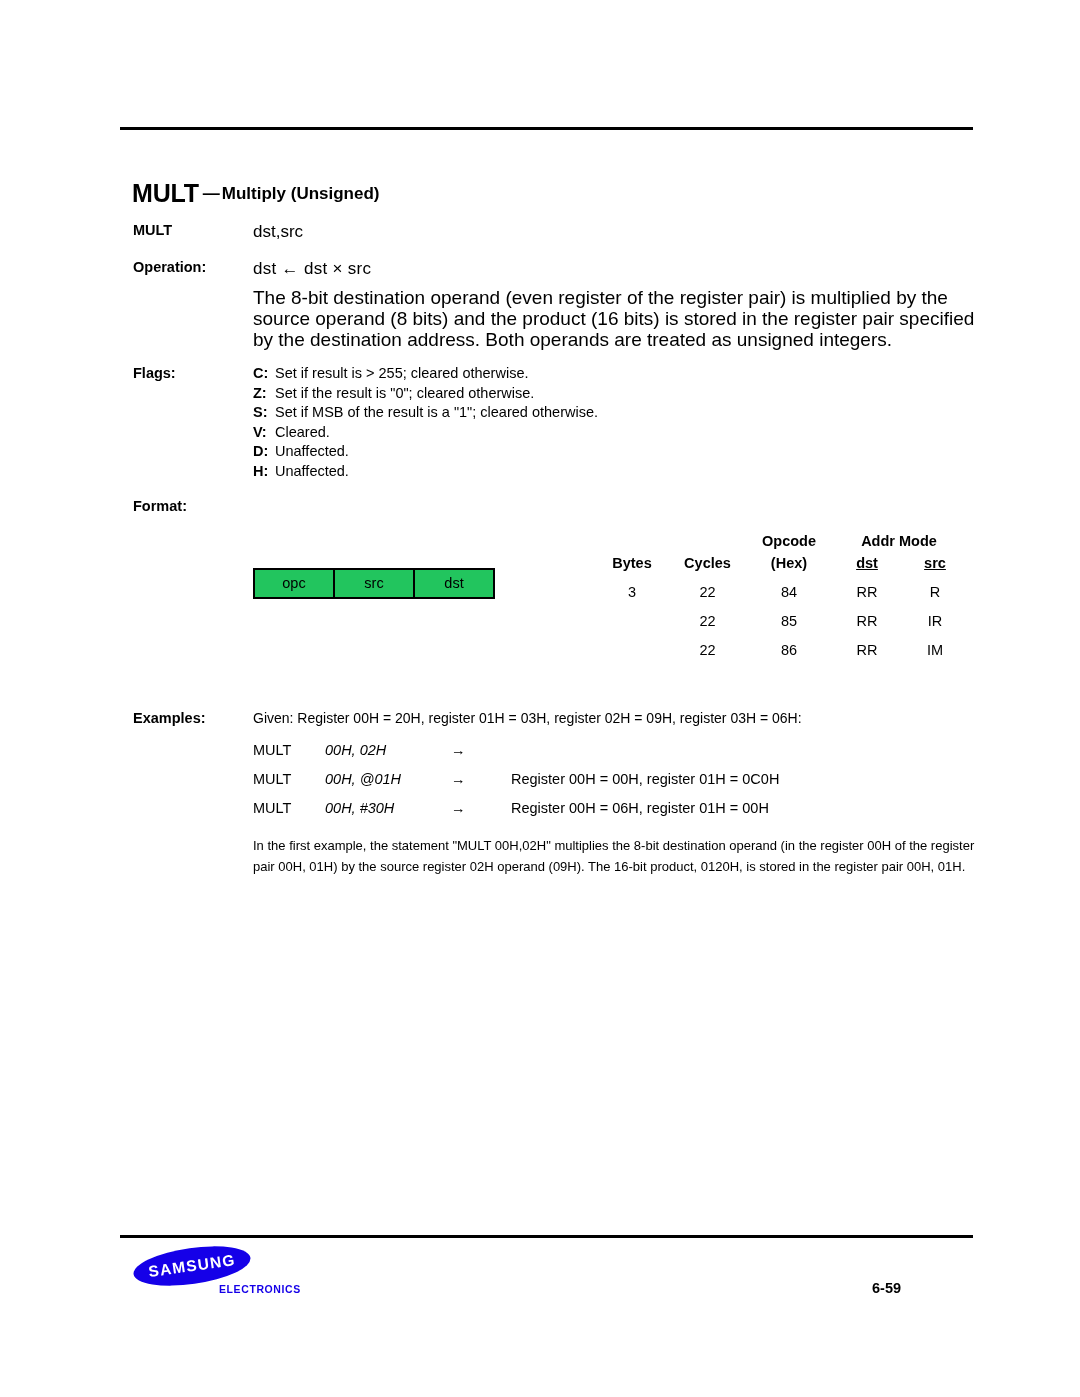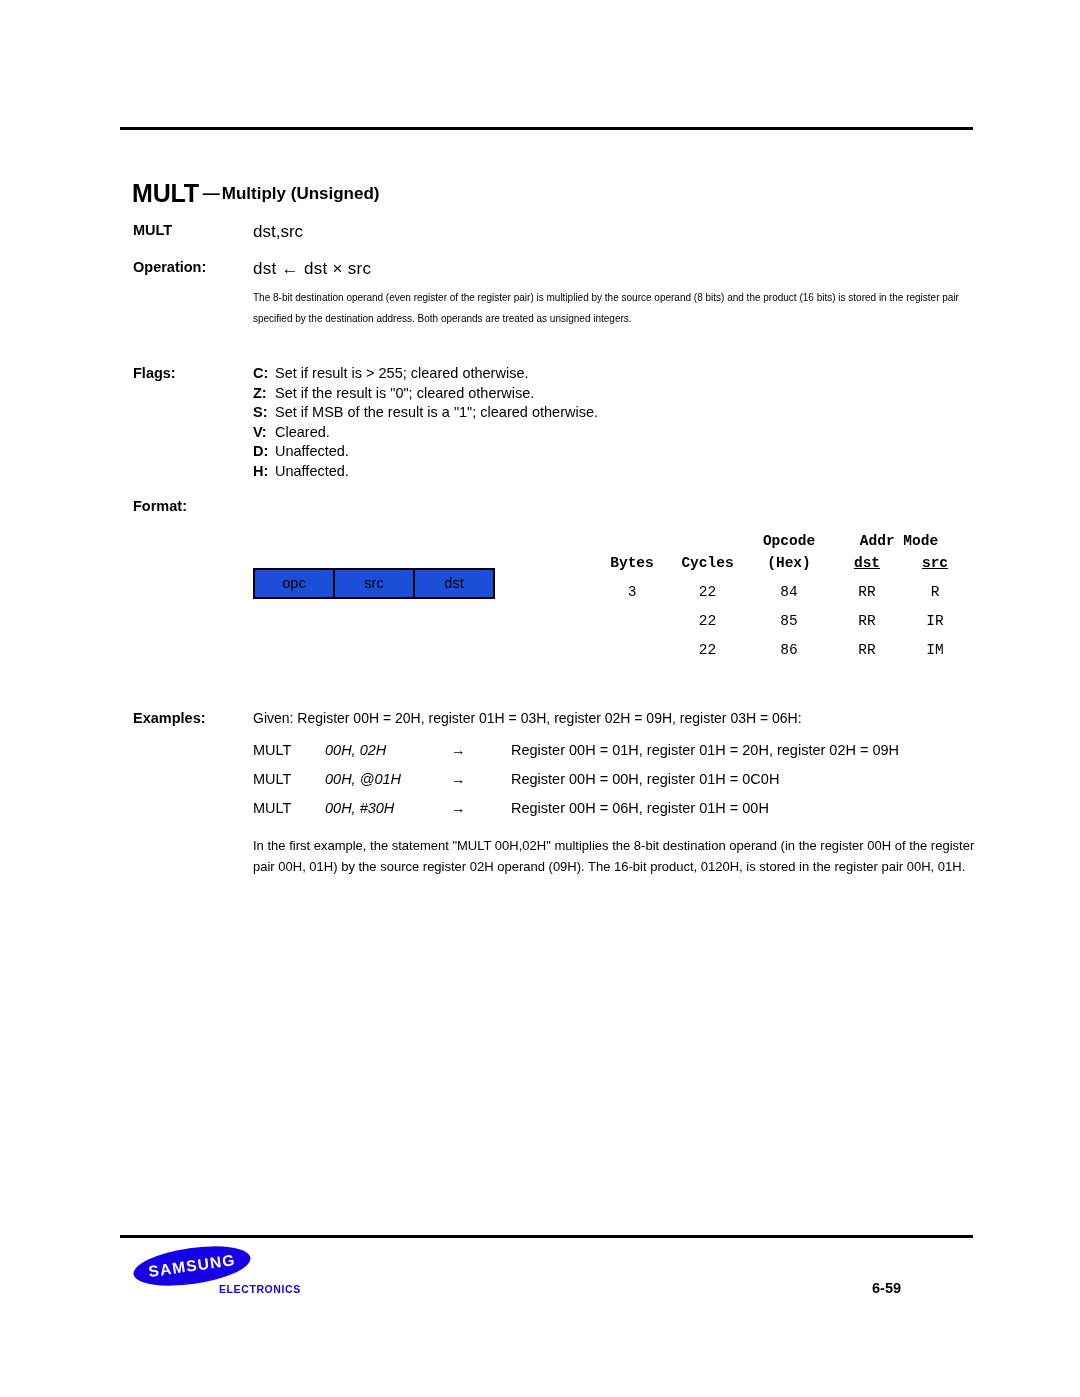--- a/index.html
+++ b/index.html
@@ -102,21 +102,21 @@
 
   .operation-row { top: 259px; }
   .op-expr { white-space: nowrap; letter-spacing: 0.3px; }
   .op-expr .sym { padding: 0 5px; }
 
   .desc {
     position: absolute;
     left: 253px;
     top: 287px;
     width: 725px;
-    font-size: 10px;
+    font-size: 19px;
     line-height: 21px;
   }
 
   
   .flags-row { top: 365px; }
   .flags-list {
     position: absolute;
     left: 120px;
     top: 0;
   }
@@ -136,21 +136,21 @@
 
   
   .format-row { top: 498px; }
 
   .opbox {
     position: absolute;
     left: 253px;
     top: 568px;
     display: flex;
     border: 2px solid #000;
-    background: #1d4ed8;
+    background: #22c55e;
   }
   .opbox .cell {
     width: 78px;
     height: 27px;
     line-height: 27px;
     text-align: center;
     font-size: 14.5px;
     border-right: 2px solid #000;
   }
   .opbox .cell:last-child { border-right: none; }
@@ -162,21 +162,20 @@
     top: 528px;
     border-collapse: collapse;
   }
   .optable th, .optable td {
     font-size: 14.5px;
     text-align: center;
     padding: 0;
     vertical-align: bottom;
     font-weight: normal;
     white-space: nowrap;
-    font-family: Liberation Mono, monospace;
   }
   .optable th {
     font-weight: bold;
     height: 21px;
   }
   .optable .hdr2 th { height: 22px; }
   .optable td { height: 29px; }
   .col-bytes  { width: 72px; }
   .col-cycles { width: 79px; }
   .col-opcode { width: 84px; }
@@ -398,21 +397,20 @@
   <div class="row examples-row">
     <span class="lbl">Examples:</span>
     <span class="given">Given:  Register 00H  =  20H, register 01H  =  03H, register 02H  =  09H, register 03H  =  06H:</span>
   </div>
 
   <div class="ex-list">
     <div class="ex-line">
       <span class="ex-mn">MULT</span>
       <span class="ex-ops">00H, 02H</span>
       <span class="ex-arrow">→</span>
-      <span class="ex-res">Register 00H  =  01H, register 01H  =  20H, register 02H  =  09H</span>
     </div>
     <div class="ex-line">
       <span class="ex-mn">MULT</span>
       <span class="ex-ops">00H, @01H</span>
       <span class="ex-arrow">→</span>
       <span class="ex-res">Register 00H  =  00H, register 01H  =  0C0H</span>
     </div>
     <div class="ex-line">
       <span class="ex-mn">MULT</span>
       <span class="ex-ops">00H, #30H</span>

